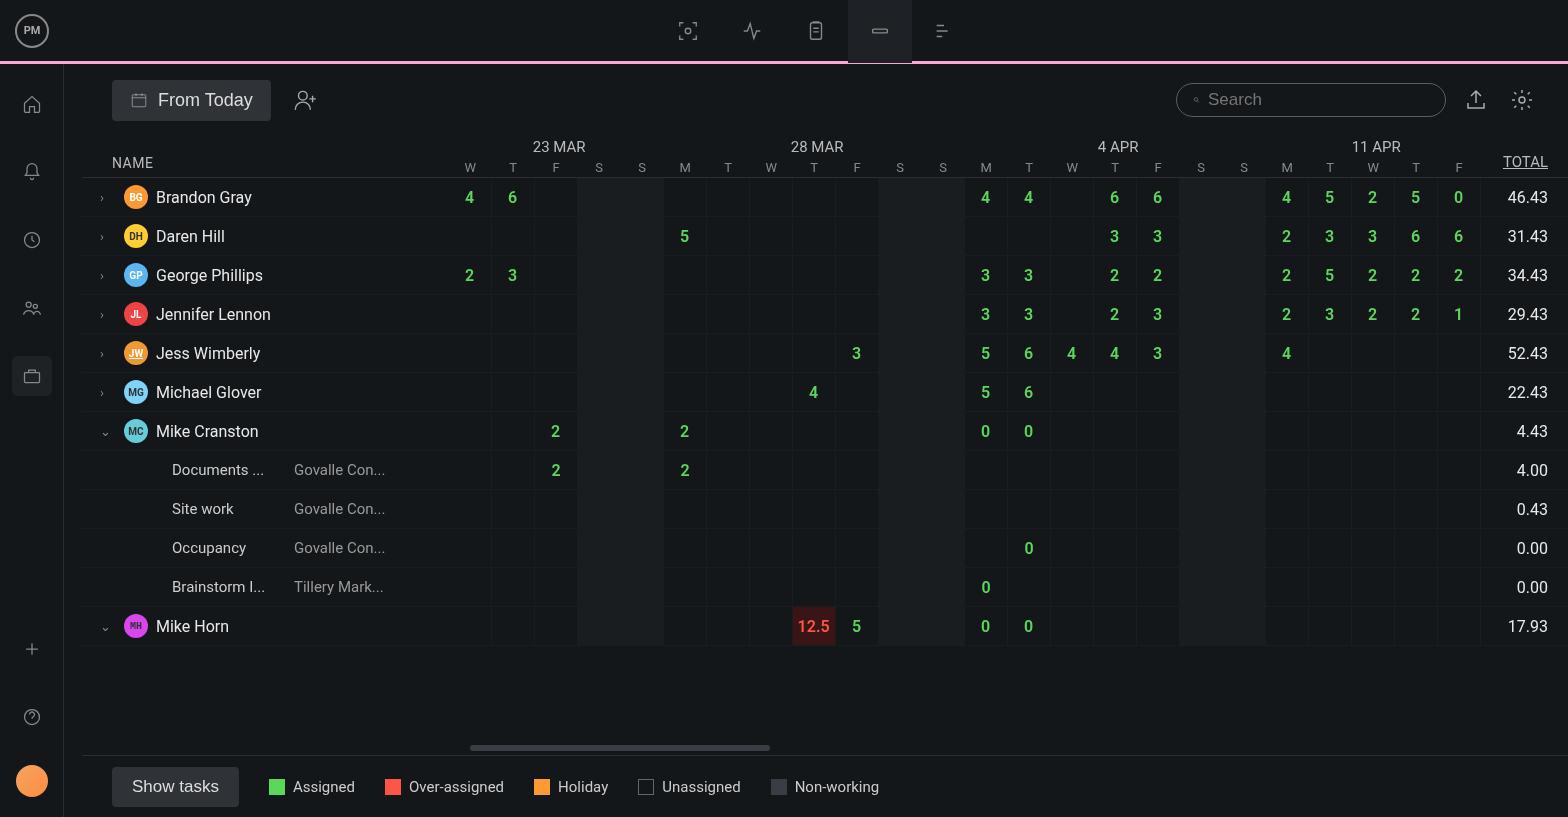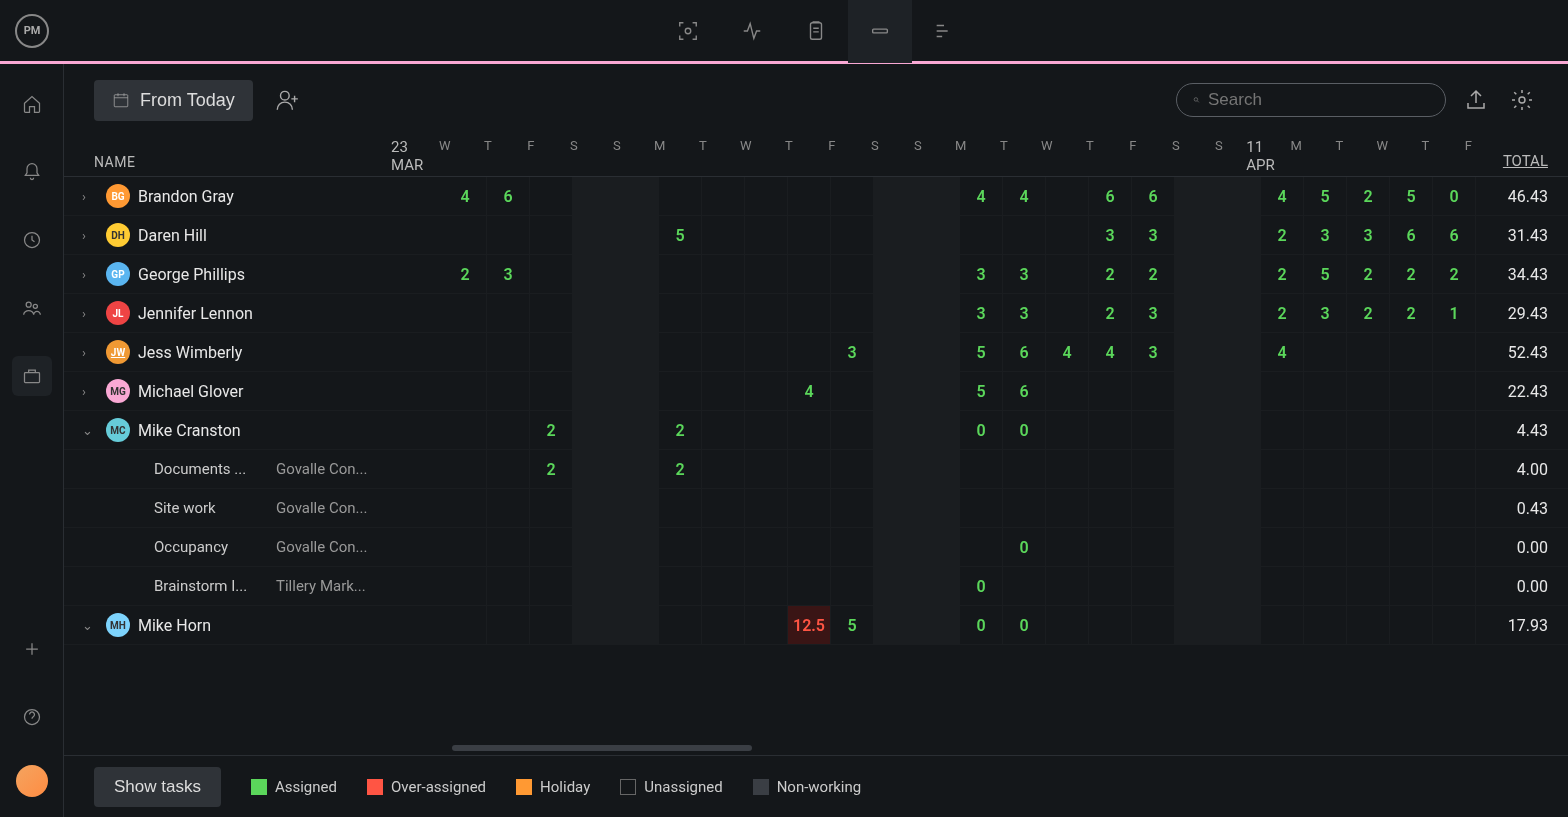--- a/index.html
+++ b/index.html
@@ -55,20 +55,21 @@
   cursor: pointer;
 }
 .topnav-item.active {
   background: #1e2226;
 }
 .topnav-item svg { width: 22px; height: 22px; stroke: currentColor; fill: none; stroke-width: 1.5; }
 .main {
   flex: 1;
   display: flex;
   overflow: hidden;
+  gap: 18px;
 }
 .sidebar {
   width: 64px;
   border-right: 1px solid #2a2e33;
   display: flex;
   flex-direction: column;
   align-items: center;
   padding-top: 20px;
   gap: 28px;
 }
@@ -194,21 +195,22 @@
   font-size: 14px;
   color: #bbb;
   letter-spacing: 0.5px;
 }
 .weeks {
   flex: 1;
   display: flex;
 }
 .week {
   display: flex;
-  flex-direction: row;
+  flex-direction: column;
+  align-items: center;
 }
 .week-label {
   font-size: 15px;
   color: #bbb;
   padding: 2px 0 2px 6px;
 }
 .days {
   display: flex;
 }
 .day {
@@ -264,23 +266,23 @@
   justify-content: center;
   font-size: 10px;
   font-weight: bold;
   color: #fff;
 }
 .av-bg { background: #ff9933; }
 .av-dh { background: #ffcc33; color:#333; }
 .av-gp { background: #5ab5f0; }
 .av-jl { background: #ef4444; }
 .av-jw { background: #f09933; text-decoration: underline; }
-.av-mg { background: #f9a8d4; color:#333;}
+.av-mg { background: #7dd3fc; color:#333;}
 .av-mc { background: #66ccd9; color:#333; }
-.av-mh { background: #7dd3fc; color:#333;}
+.av-mh { background: #d946ef; color:#333;font-family:Liberation Mono, monospace;}
 .row-cells {
   flex: 1;
   display: flex;
 }
 .cell {
   width: 43px;
   display: flex;
   align-items: center;
   justify-content: center;
   font-size: 16px;
@@ -468,31 +470,33 @@
               <div class="week-label">23 MAR</div>
               <div class="days">
                 <div class="day">W</div>
                 <div class="day">T</div>
                 <div class="day">F</div>
                 <div class="day">S</div>
                 <div class="day">S</div>
               </div>
             </div>
             <div class="week">
+              <div class="week-label">28 MAR</div>
               <div class="days">
                 <div class="day">M</div>
                 <div class="day">T</div>
                 <div class="day">W</div>
                 <div class="day">T</div>
                 <div class="day">F</div>
                 <div class="day">S</div>
                 <div class="day">S</div>
               </div>
             </div>
             <div class="week">
+              <div class="week-label">4 APR</div>
               <div class="days">
                 <div class="day">M</div>
                 <div class="day">T</div>
                 <div class="day">W</div>
                 <div class="day">T</div>
                 <div class="day">F</div>
                 <div class="day">S</div>
                 <div class="day">S</div>
               </div>
             </div>

